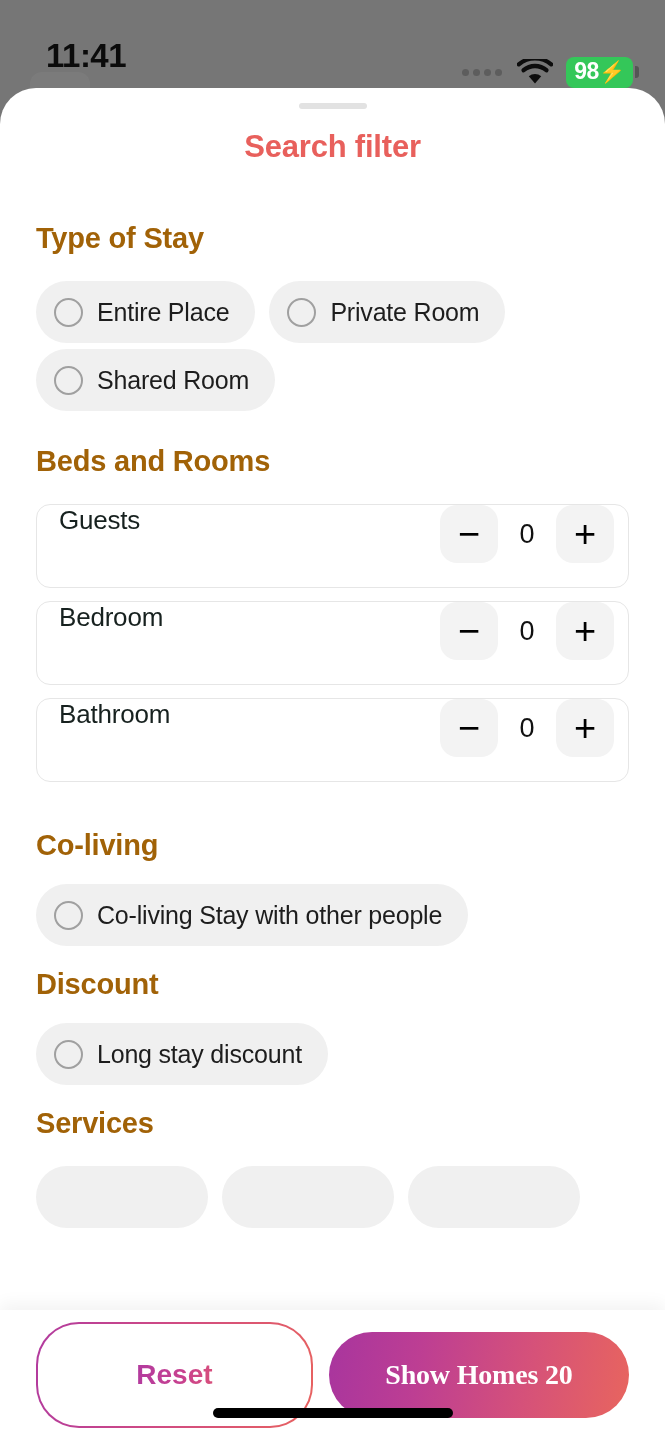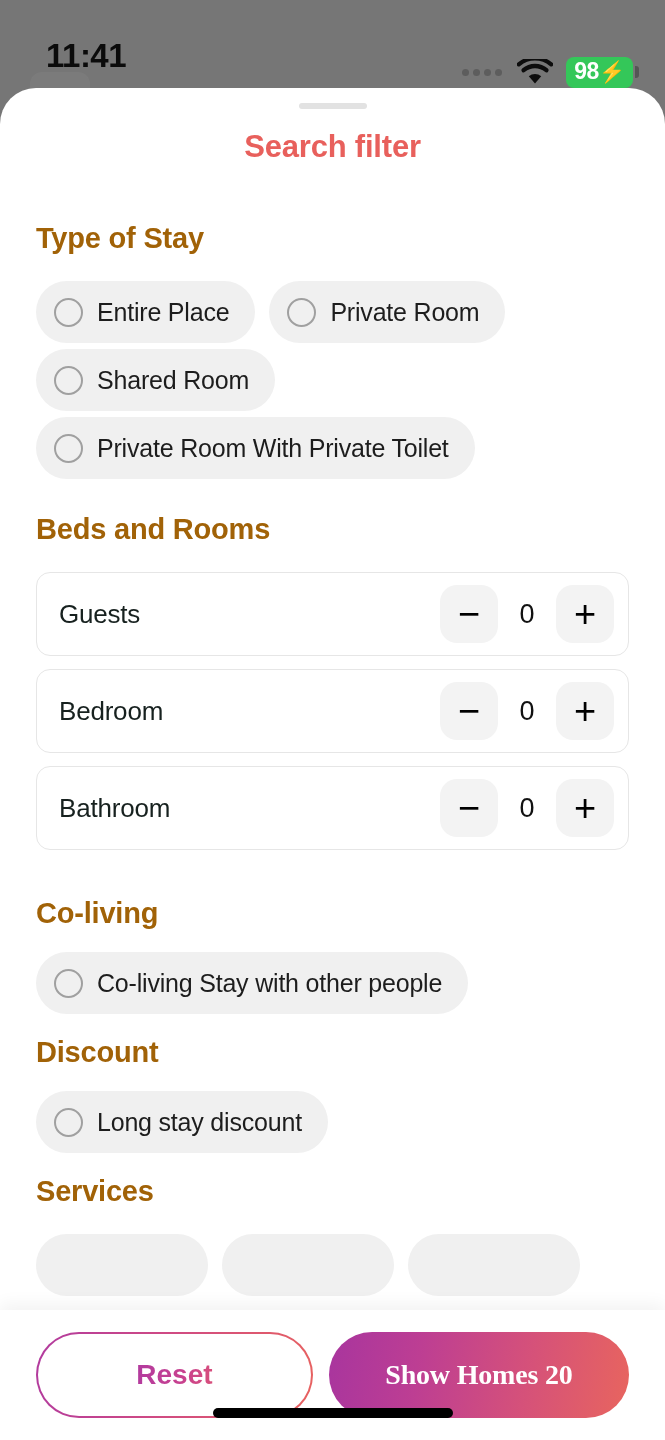--- a/index.html
+++ b/index.html
@@ -169,21 +169,21 @@
   .chip-label {
     font-size: 25px;
     color: #1d1d1d;
     white-space: nowrap;
     letter-spacing: -0.2px;
   }
 
   
   .stepper-row {
     display: flex;
-    align-items: center;
+    align-items: flex-start;
     justify-content: space-between;
     height: 84px;
     border: 1px solid #e6e6e6;
     border-radius: 14px;
     padding: 0 14px 0 22px;
     background: #fff;
     margin-bottom: 13px;
   }
   .stepper-label {
     font-size: 26px;
@@ -226,21 +226,21 @@
     background: #ffffff;
     box-shadow: 0 -6px 16px rgba(0,0,0,0.05);
     display: flex;
     align-items: center;
     gap: 16px;
     padding: 0 36px;
     z-index: 40;
   }
   #reset-button {
     flex: 1 1 0;
-    height: 86px;
+    height: 106px;
     border-radius: 43px;
     background:
       linear-gradient(#fff, #fff) padding-box,
       linear-gradient(100deg, #b13a9f 0%, #cf4a84 45%, #e8625f 100%) border-box;
     border: 2px solid transparent;
     display: flex;
     align-items: center;
     justify-content: center;
   }
   #reset-label {
@@ -328,24 +328,20 @@
         <span class="chip-label">Entire Place</span>
       </div>
       <div class="chip">
         <span class="radio"></span>
         <span class="chip-label">Private Room</span>
       </div>
       <div class="chip">
         <span class="radio"></span>
         <span class="chip-label">Shared Room</span>
       </div>
-      <div class="chip">
-        <span class="radio"></span>
-        <span class="chip-label">Private Room With Private Toilet</span>
-      </div>
     </div>
 
     <div class="gap-34"></div>
     <div class="section-title">Beds and Rooms</div>
     <div class="gap-26"></div>
 
     <div class="stepper-row">
       <span class="stepper-label">Guests</span>
       <span class="stepper-controls">
         <span class="step-btn">

